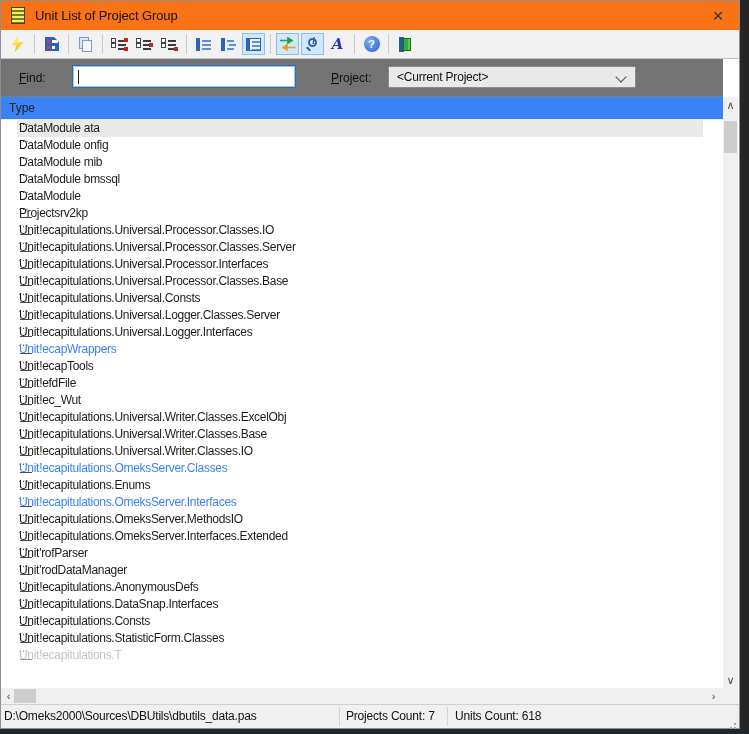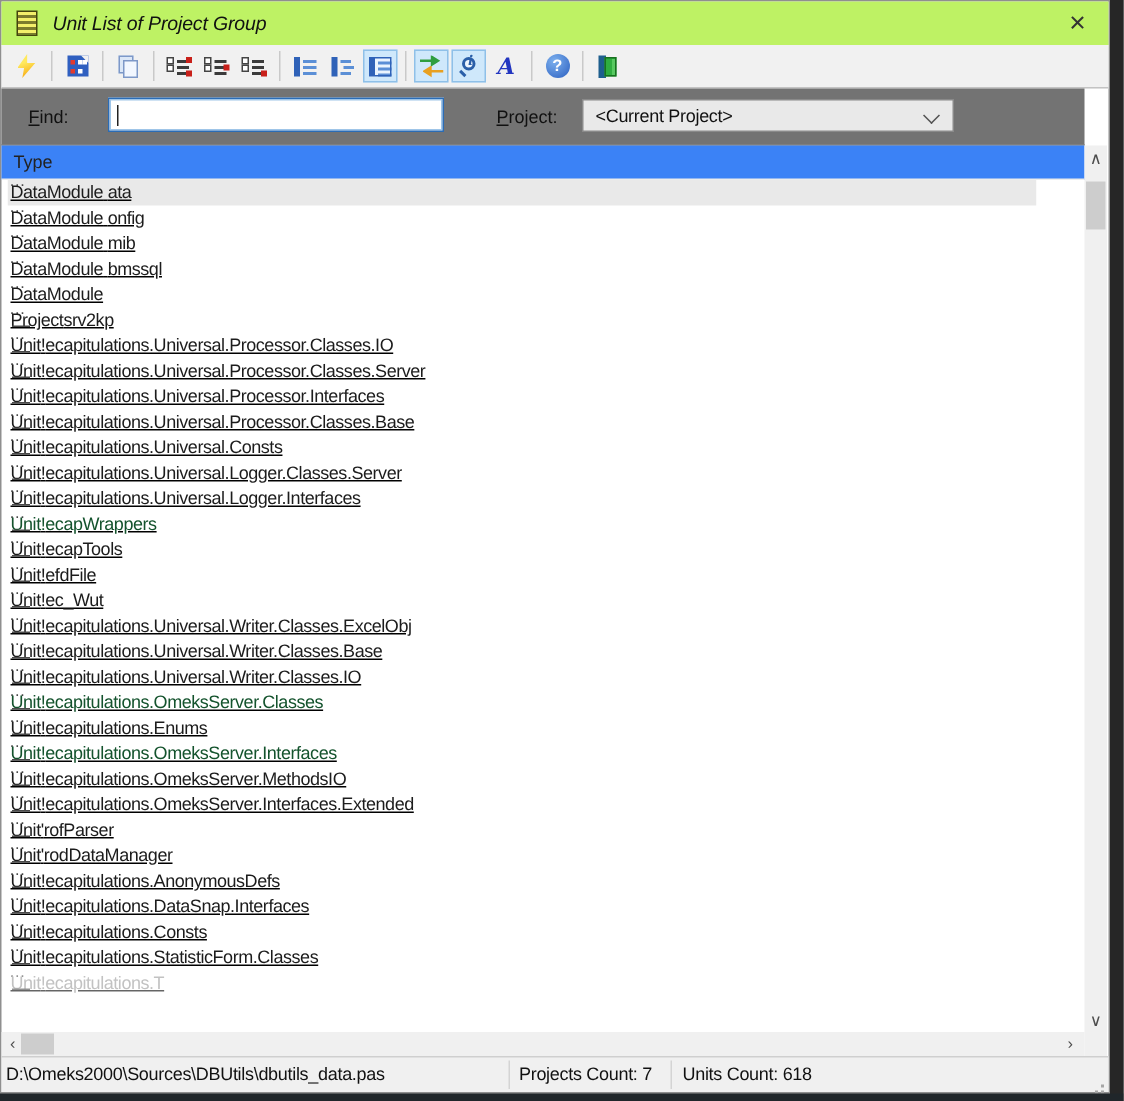--- a/index.html
+++ b/index.html
@@ -2,22 +2,22 @@
 <html><head>
 <meta charset="utf-8">
 <style>
   html,body{margin:0;padding:0;}
   body{width:749px;height:734px;overflow:hidden;background:#242424;
        font-family:"Liberation Sans","DejaVu Sans",sans-serif;-webkit-font-smoothing:antialiased;}
   .screen{position:relative;width:749px;height:734px;background:#242424;}
   .window{position:absolute;left:0;top:0;width:738px;height:727px;background:#fff;
           border:1px solid #8f8f8f;}
   
-  .titlebar{position:absolute;left:0;top:0;width:738px;height:29px;background:#bef264;
-            border-bottom:1px solid #dcdcdc;display:flex;align-items:center;font-style:italic;}
+  .titlebar{position:absolute;left:0;top:0;width:738px;height:29px;background:#f97316;
+            border-bottom:1px solid #dcdcdc;display:flex;align-items:center;}
   .ititle{width:12px;height:15px;margin-left:10px;border:1px solid #44440e;
           background:repeating-linear-gradient(180deg,#f3ef6a 0 2px,#7b7b2c 2px 4px);}
   .titletext{margin-left:10px;font-size:13px;color:#111;letter-spacing:-0.1px;}
   .closebtn{position:absolute;right:6px;top:0;width:30px;height:29px;display:flex;
             align-items:center;justify-content:center;}
   .closebtn .x{font-size:19px;color:#333;line-height:1;}
   
   .tb{position:absolute;left:0;top:29px;width:738px;height:29px;background:#f1f1f1;
       border-bottom:1px solid #c3c3c3;display:flex;align-items:center;padding-left:4px;box-sizing:border-box;}
   .tbtn{width:23px;height:22px;display:flex;align-items:center;justify-content:center;
@@ -97,28 +97,28 @@
   .combo{position:absolute;left:387px;top:7px;width:248px;height:22px;background:#e9e9e9;
          border:1px solid #8a8a8a;box-sizing:border-box;}
   .combo .val{position:absolute;left:8px;top:3px;font-size:12px;color:#111;letter-spacing:-0.2px;}
   .chev{position:absolute;right:10px;top:6px;width:7px;height:7px;border-right:1.5px solid #505050;
         border-bottom:1.5px solid #505050;transform:rotate(45deg);}
   
   .lheader{position:absolute;left:0;top:96px;width:722px;height:23px;background:#3b82f6;
            border-bottom:1px solid #ececec;box-sizing:border-box;}
   .lheader .htext{position:absolute;left:8px;top:4px;font-size:12px;color:#222;}
   
-  .list{position:absolute;left:4px;top:119px;width:686px;height:568px;background:#fff;overflow:hidden;text-decoration:underline;}
+  .list{position:absolute;left:16px;top:119px;width:686px;height:568px;background:#fff;overflow:hidden;}
   .row{position:relative;height:17px;line-height:17px;font-size:12px;letter-spacing:-0.3px;
        color:#1c1c1c;white-space:pre;padding-left:2px;}
   .row::before{content:"…";position:absolute;left:1px;top:-7px;font-size:11px;letter-spacing:-1px;color:#4a4a4a;}
   .row .tp{position:relative;}
   .row.u .tp::after{content:"";position:absolute;left:1px;bottom:2px;width:12px;height:1px;background:#4a4a4a;}
   .row.sel{background:#e9e9e9;}
-  .row.green{color:#14532d;}
+  .row.green{color:#3b82f6;}
   .row.partial{color:#9a9a9a;opacity:0.6;}
   
   .vscroll{position:absolute;left:722px;top:96px;width:15px;height:591px;background:#f0f0f0;}
   .vscroll .arr{position:absolute;left:0;width:15px;height:16px;display:flex;align-items:center;
         justify-content:center;color:#4d4d4d;font-size:11px;}
   .vscroll .up{top:0;}
   .vscroll .down{bottom:0;}
   .vthumb{position:absolute;left:1px;top:24px;width:13px;height:32px;background:#cdcdcd;}
   .hscroll{position:absolute;left:0;top:687px;width:722px;height:16px;background:#f0f0f0;}
   .hscroll .arr{position:absolute;top:0;width:15px;height:16px;display:flex;align-items:center;

